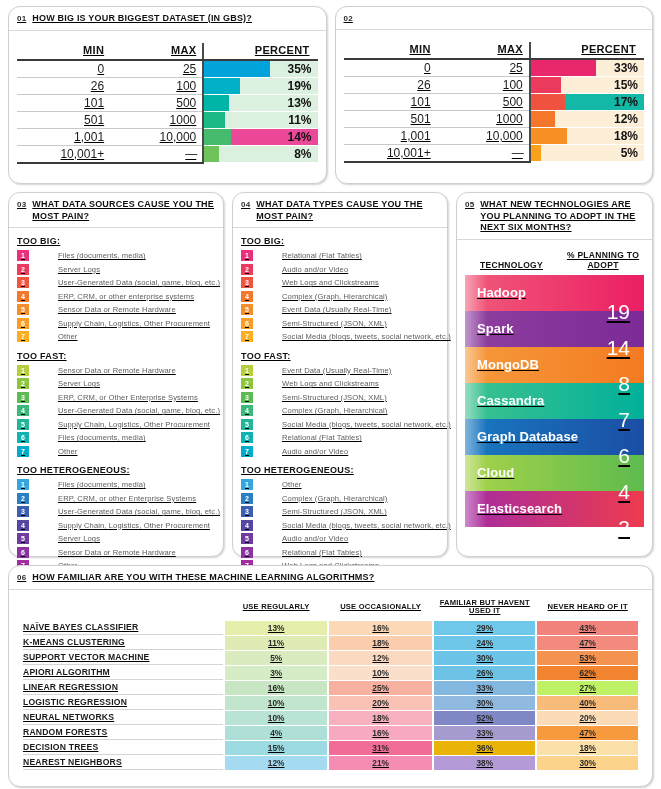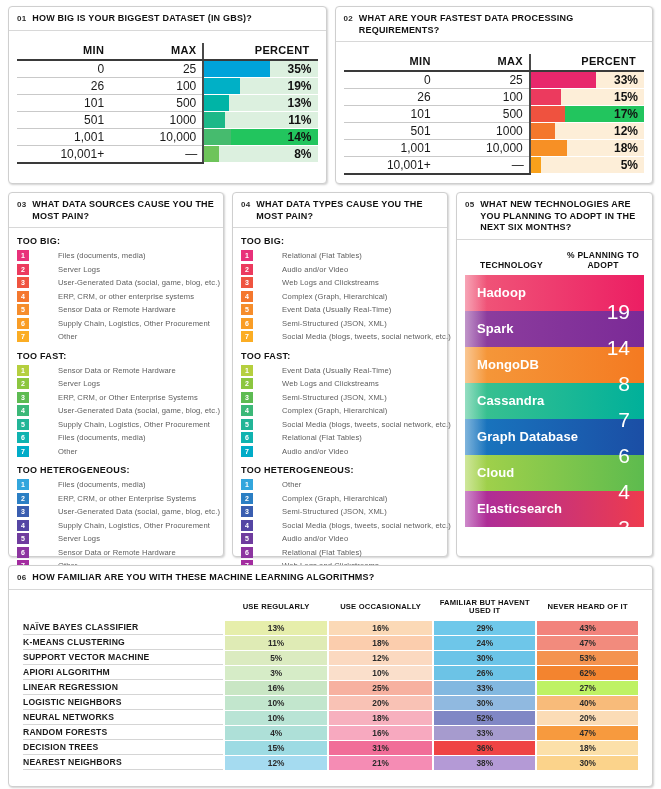--- a/index.html
+++ b/index.html
@@ -8,23 +8,24 @@
     background: #ffffff;
     font-family: "Liberation Sans", sans-serif;
     overflow: hidden;
   }
   .page { position: relative; width: 661px; height: 789px; padding: 6px 8px; background:#fff; }
 
   
   .card {
     background: #ffffff;
     border: 1px solid #cfcfcf;
-    border-radius: 4px;
+    border-radius: 12px;
     box-shadow: 1px 1px 2px rgba(0,0,0,0.18);
     position: relative;
+    text-decoration: underline;
   }
   .card-head {
     border-bottom: 1px solid #d8d8d8;
     padding: 6px 8px 5px 8px;
     display: flex;
     align-items: flex-start;
     gap: 6px;
   }
   .card-num {
     font-size: 8px; font-weight: bold; color: #2b2b2b;
@@ -185,21 +186,21 @@
                   <div class="pctwrap" style="background:#dcf0df">
                     <div class="pctbar" style="width:18.2%;background:#1cb888"></div>
                     <span class="pctlabel">11%</span>
                   </div>
                 </td>
               </tr>
               <tr>
                 <td>1,001</td>
                 <td class="c-max">10,000</td>
                 <td class="pctcell">
-                  <div class="pctwrap" style="background:#22c55e">
+                  <div class="pctwrap" style="background:#ec4899">
                     <div class="pctbar" style="width:23.2%;background:#46bb6e"></div>
                     <span class="pctlabel">14%</span>
                   </div>
                 </td>
               </tr>
               <tr>
                 <td>10,001+</td>
                 <td class="c-max dash">—</td>
                 <td class="pctcell">
                   <div class="pctwrap" style="background:#dcf0df">
@@ -209,21 +210,20 @@
                 </td>
               </tr>
             </tbody>
         </table>
       </div>
     </div>
 
     <div class="card">
       <div class="card-head">
         <span class="card-num">02</span>
-        <span class="card-title">WHAT ARE YOUR FASTEST DATA PROCESSING REQUIREMENTS?</span>
       </div>
       <div class="card-body">
         <table class="rtable">
           <thead>
             <tr>
               <th class="th-min">MIN</th>
               <th class="th-max">MAX</th>
               <th class="th-pct">PERCENT</th>
             </tr>
           </thead>
@@ -245,21 +245,21 @@
                   <div class="pctwrap" style="background:#fdeed8">
                     <div class="pctbar" style="width:26.4%;background:#ec3a5e"></div>
                     <span class="pctlabel">15%</span>
                   </div>
                 </td>
               </tr>
               <tr>
                 <td>101</td>
                 <td class="c-max">500</td>
                 <td class="pctcell">
-                  <div class="pctwrap" style="background:#22c55e">
+                  <div class="pctwrap" style="background:#14b8a6">
                     <div class="pctbar" style="width:29.9%;background:#ef523f"></div>
                     <span class="pctlabel">17%</span>
                   </div>
                 </td>
               </tr>
               <tr>
                 <td>501</td>
                 <td class="c-max">1000</td>
                 <td class="pctcell">
                   <div class="pctwrap" style="background:#fdeed8">
@@ -584,21 +584,21 @@
                 <td class="cell" style="background: rgb(243, 132, 47);">62%</td>
               </tr>
               <tr>
                 <td class="rowlabel">LINEAR REGRESSION</td>
                 <td class="cell" style="background: rgb(201, 230, 196);">16%</td>
                 <td class="cell" style="background: rgb(247, 177, 160);">25%</td>
                 <td class="cell" style="background: rgb(130, 184, 224);">33%</td>
                 <td class="cell" style="background: #bef264;">27%</td>
               </tr>
               <tr>
-                <td class="rowlabel">LOGISTIC NEIGHBORS</td>
+                <td class="rowlabel">LOGISTIC REGRESSION</td>
                 <td class="cell" style="background: rgb(194, 230, 205);">10%</td>
                 <td class="cell" style="background: rgb(249, 194, 181);">20%</td>
                 <td class="cell" style="background: rgb(144, 185, 224);">30%</td>
                 <td class="cell" style="background: rgb(248, 187, 122);">40%</td>
               </tr>
               <tr>
                 <td class="rowlabel">NEURAL NETWORKS</td>
                 <td class="cell" style="background: rgb(185, 228, 213);">10%</td>
                 <td class="cell" style="background: rgb(247, 176, 190);">18%</td>
                 <td class="cell" style="background: rgb(128, 135, 197);">52%</td>
@@ -608,21 +608,21 @@
                 <td class="rowlabel">RANDOM FORESTS</td>
                 <td class="cell" style="background: rgb(174, 224, 216);">4%</td>
                 <td class="cell" style="background: rgb(247, 169, 191);">16%</td>
                 <td class="cell" style="background: rgb(166, 155, 206);">33%</td>
                 <td class="cell" style="background: rgb(247, 154, 62);">47%</td>
               </tr>
               <tr>
                 <td class="rowlabel">DECISION TREES</td>
                 <td class="cell" style="background: rgb(157, 219, 227);">15%</td>
                 <td class="cell" style="background: rgb(241, 109, 152);">31%</td>
-                <td class="cell" style="background: #ef4444;">36%</td>
+                <td class="cell" style="background: #eab308;">36%</td>
                 <td class="cell" style="background: rgb(252, 224, 169);">18%</td>
               </tr>
               <tr>
                 <td class="rowlabel">NEAREST NEIGHBORS</td>
                 <td class="cell" style="background: rgb(165, 219, 240);">12%</td>
                 <td class="cell" style="background: rgb(245, 140, 180);">21%</td>
                 <td class="cell" style="background: rgb(180, 154, 214);">38%</td>
                 <td class="cell" style="background: rgb(251, 211, 139);">30%</td>
               </tr>
             </tbody>

